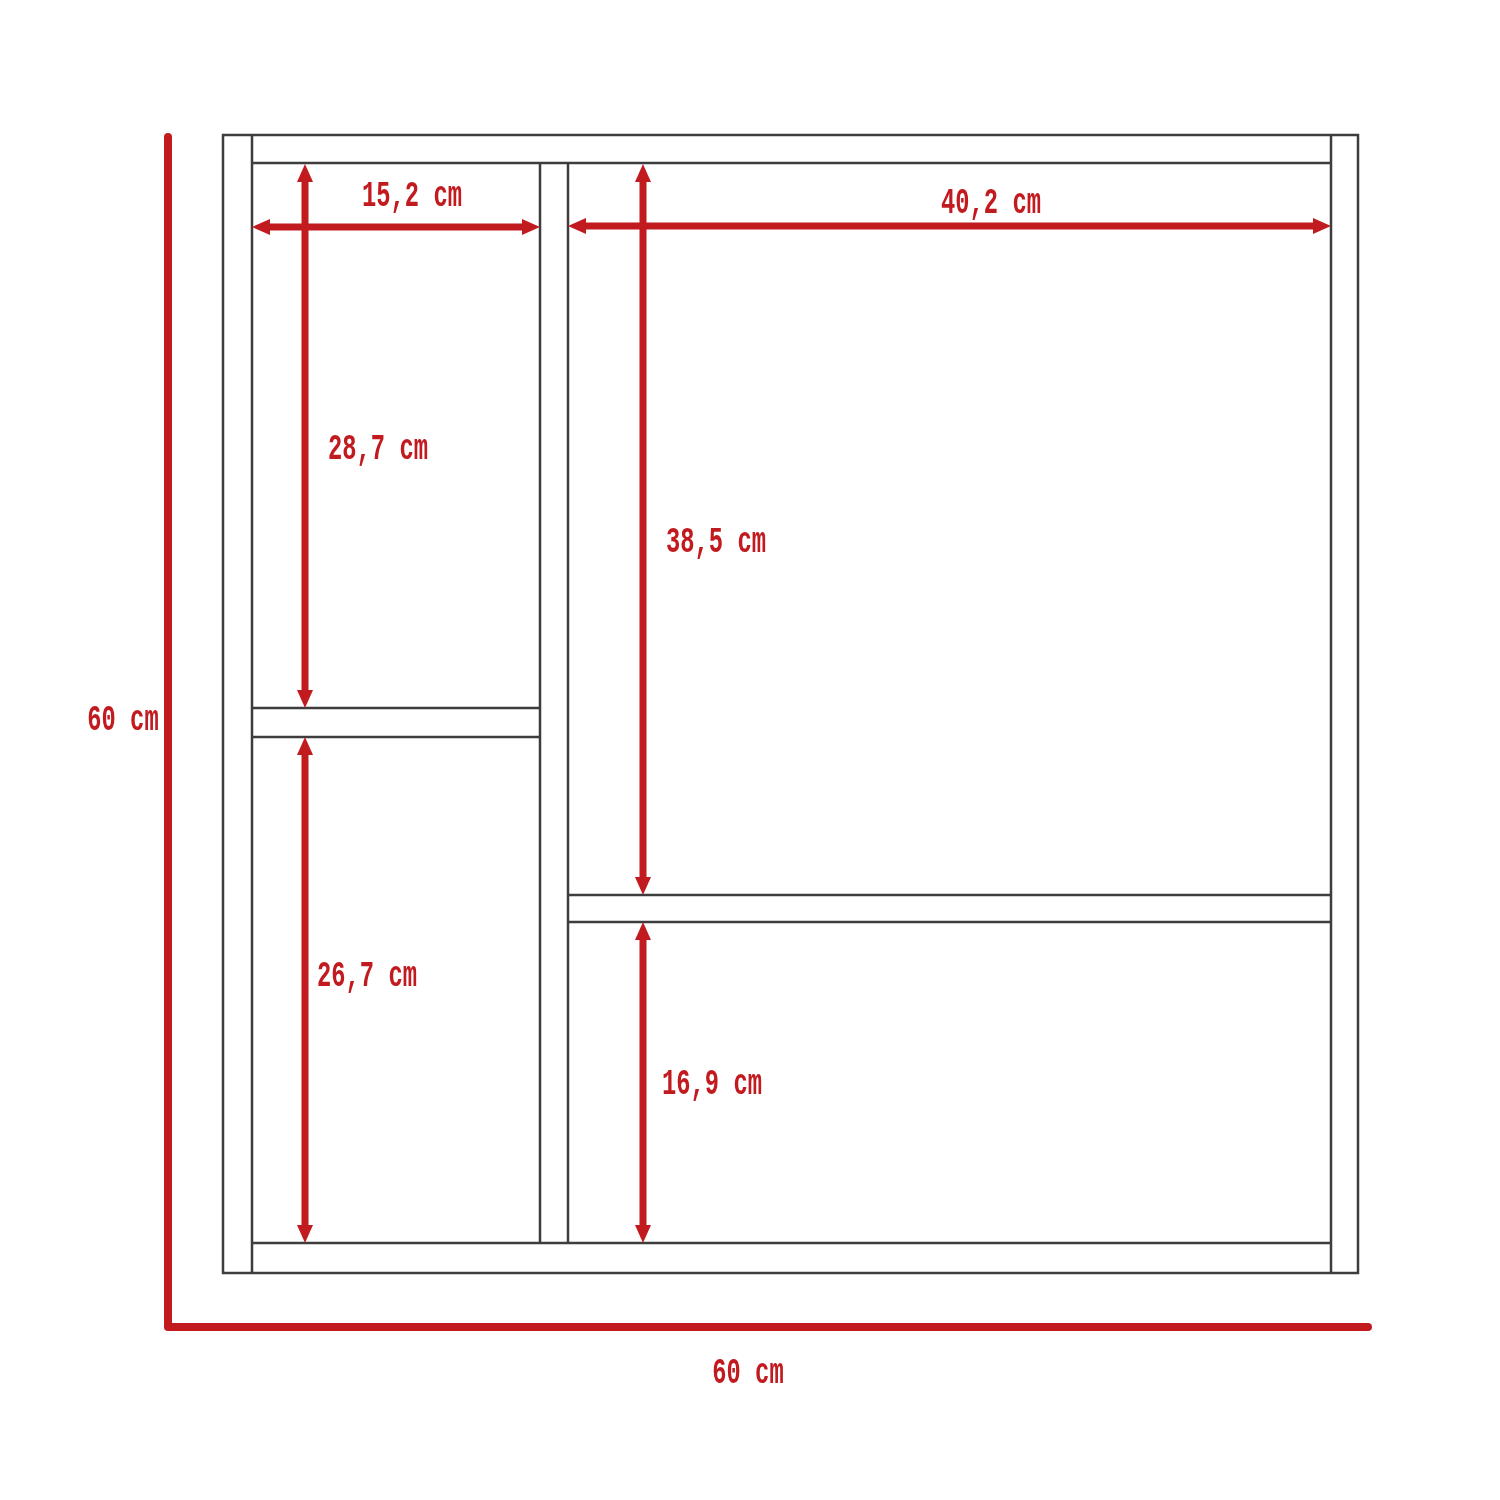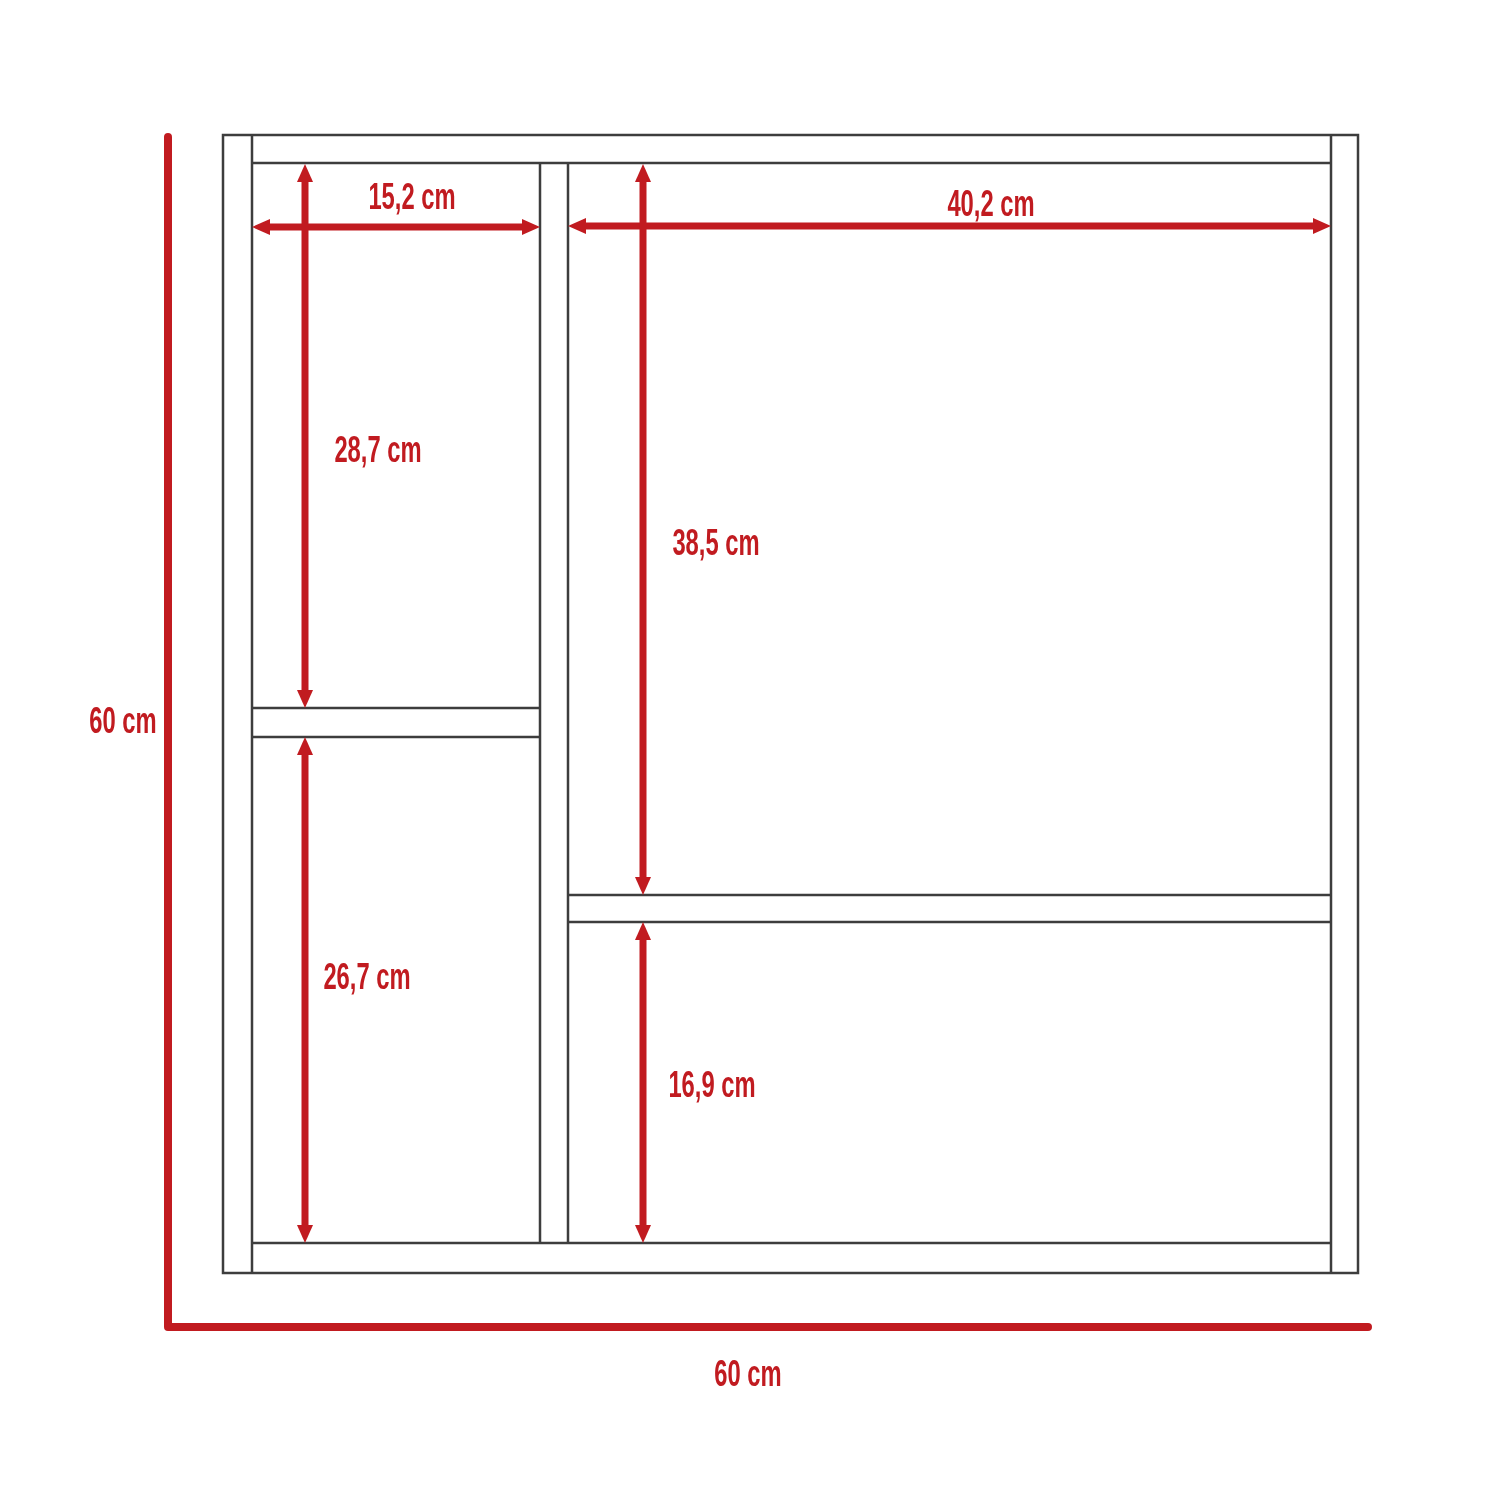--- a/index.html
+++ b/index.html
@@ -6,21 +6,21 @@
     --red:#c11b20;
     --outline:#3d3d3d;
     --bg:#ffffff;
   }
   html,body{margin:0;padding:0;background:var(--bg);}
   .canvas{
     position:relative;
     width:1500px;height:1500px;
     background:var(--bg);
     overflow:hidden;
-    font-family:Liberation Sans, sans-serif;
+    font-family:Liberation Mono, monospace;
   }
   .canvas svg{position:absolute;left:0;top:0;}
   .outline-line{stroke:var(--outline);stroke-width:2.5;fill:none;}
   .dim-shaft{stroke:var(--red);stroke-width:7;fill:none;}
   .dim-head{fill:var(--red);stroke:none;}
   .axis-line{stroke:var(--red);stroke-width:8;fill:none;stroke-linecap:round;stroke-linejoin:round;}
   .dim-label{
     position:absolute;
     color:var(--red);
     font-size:36px;

